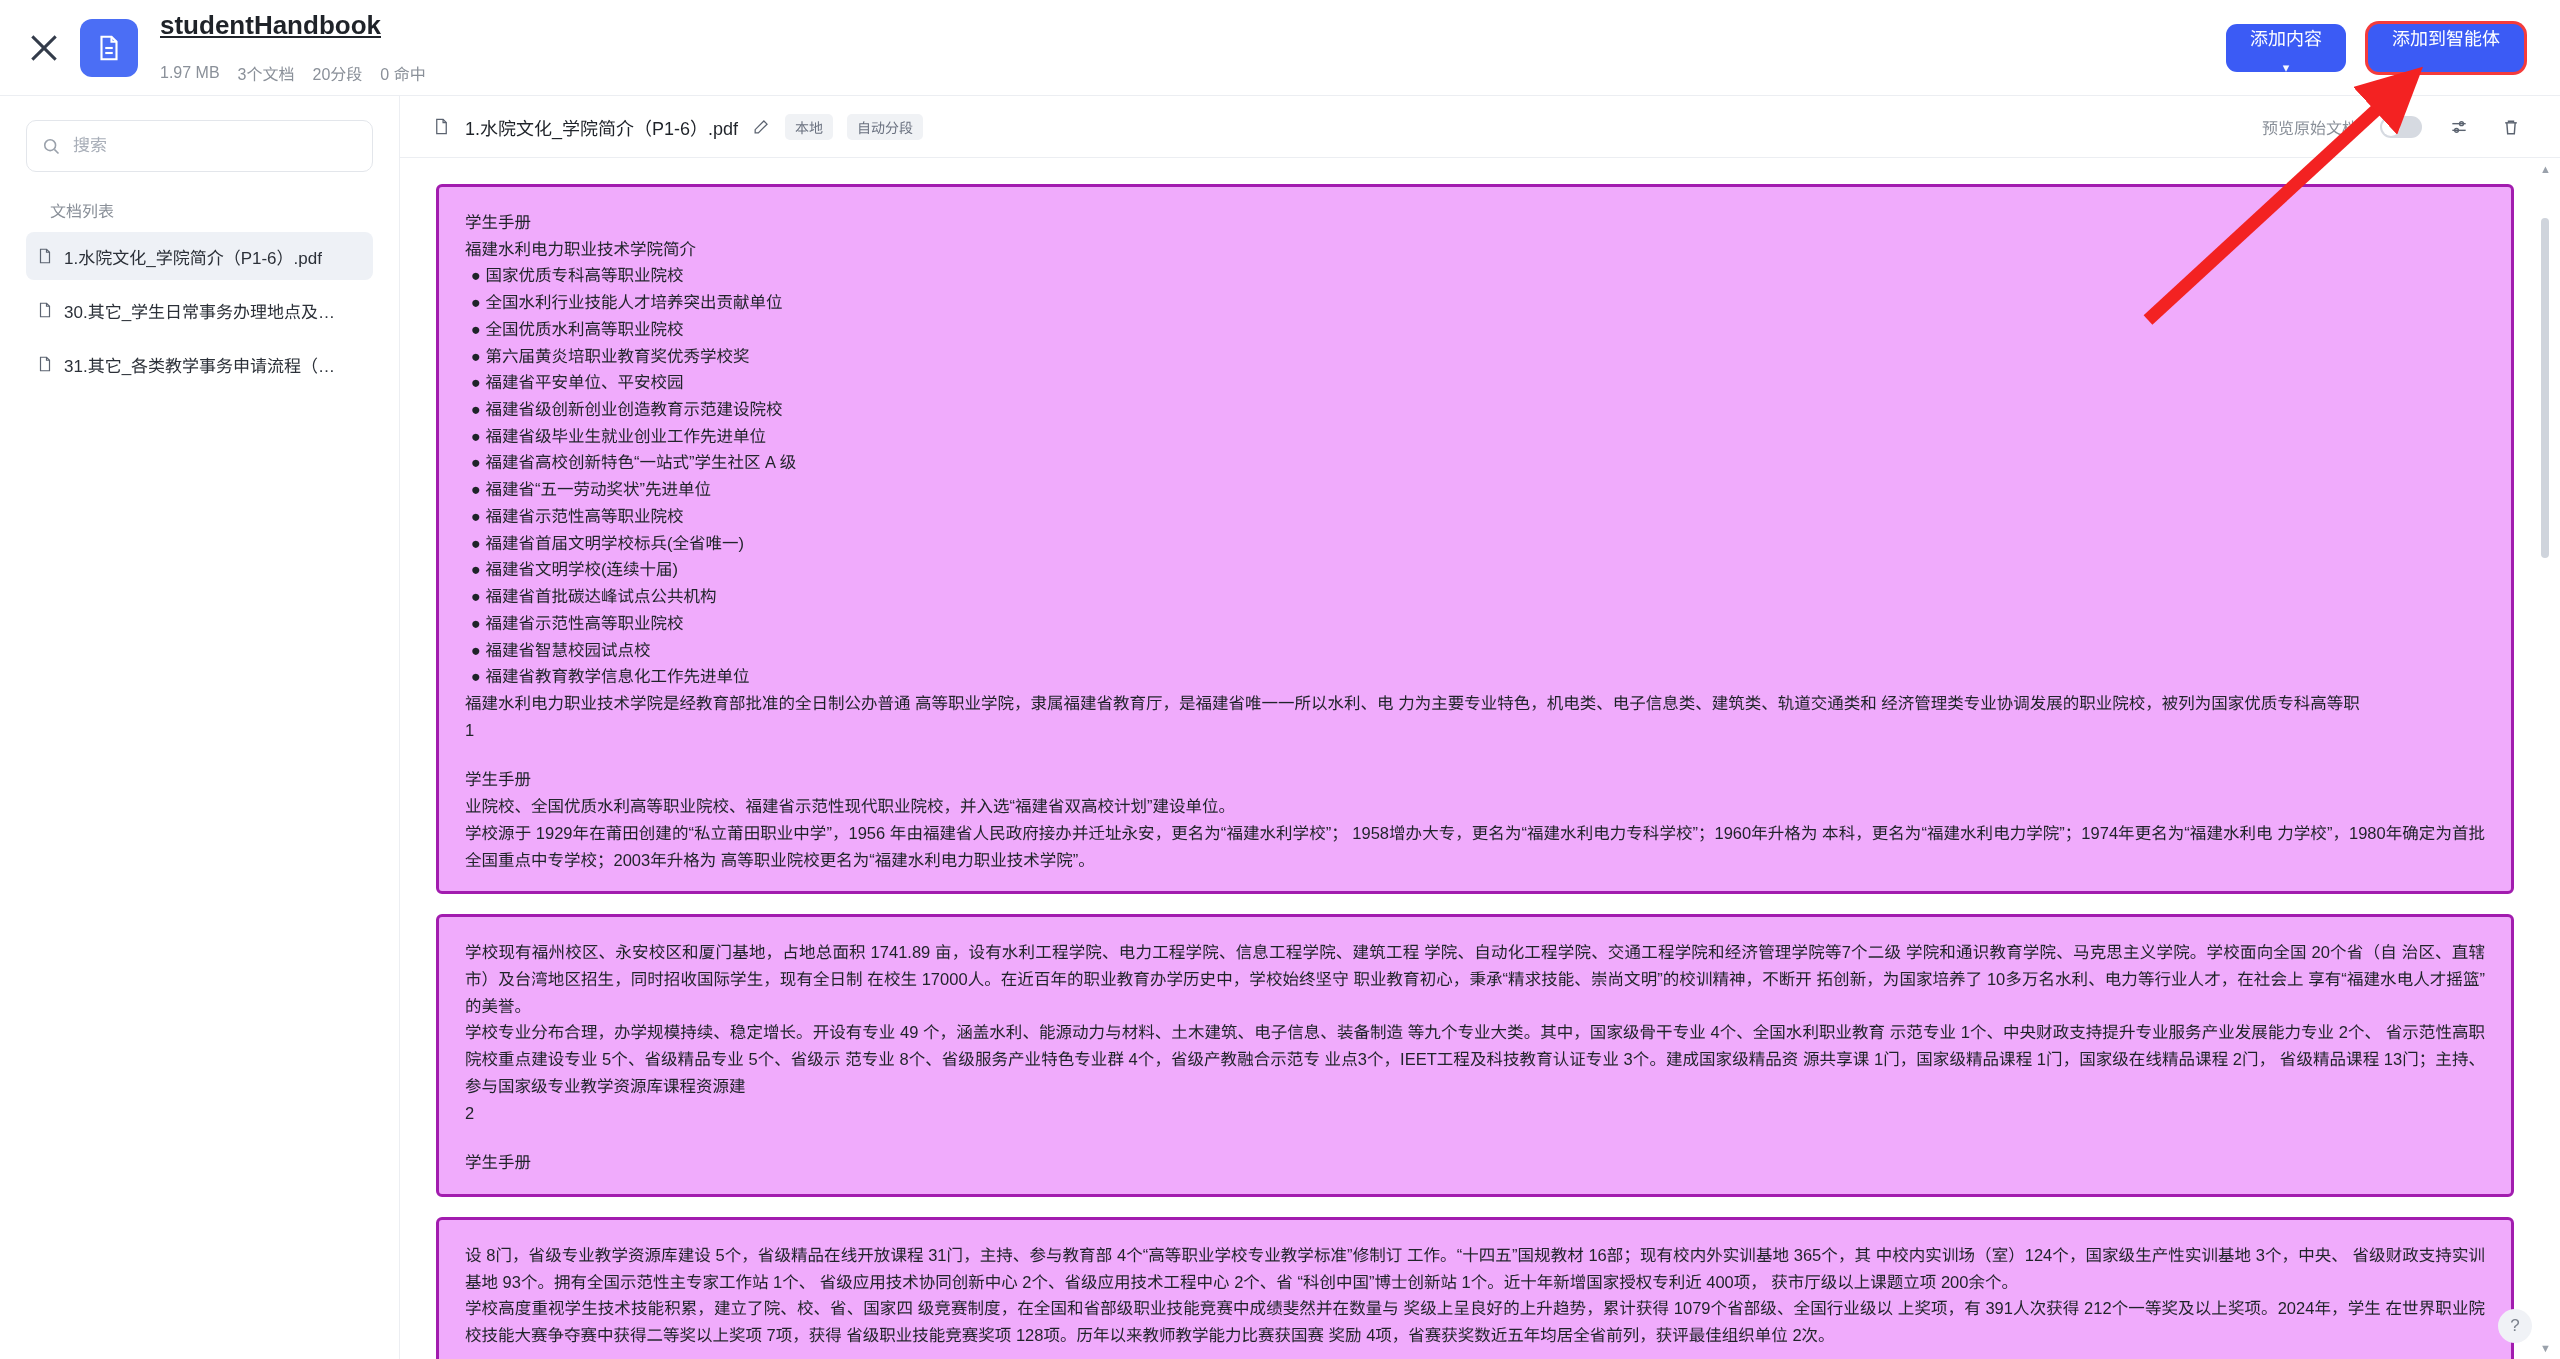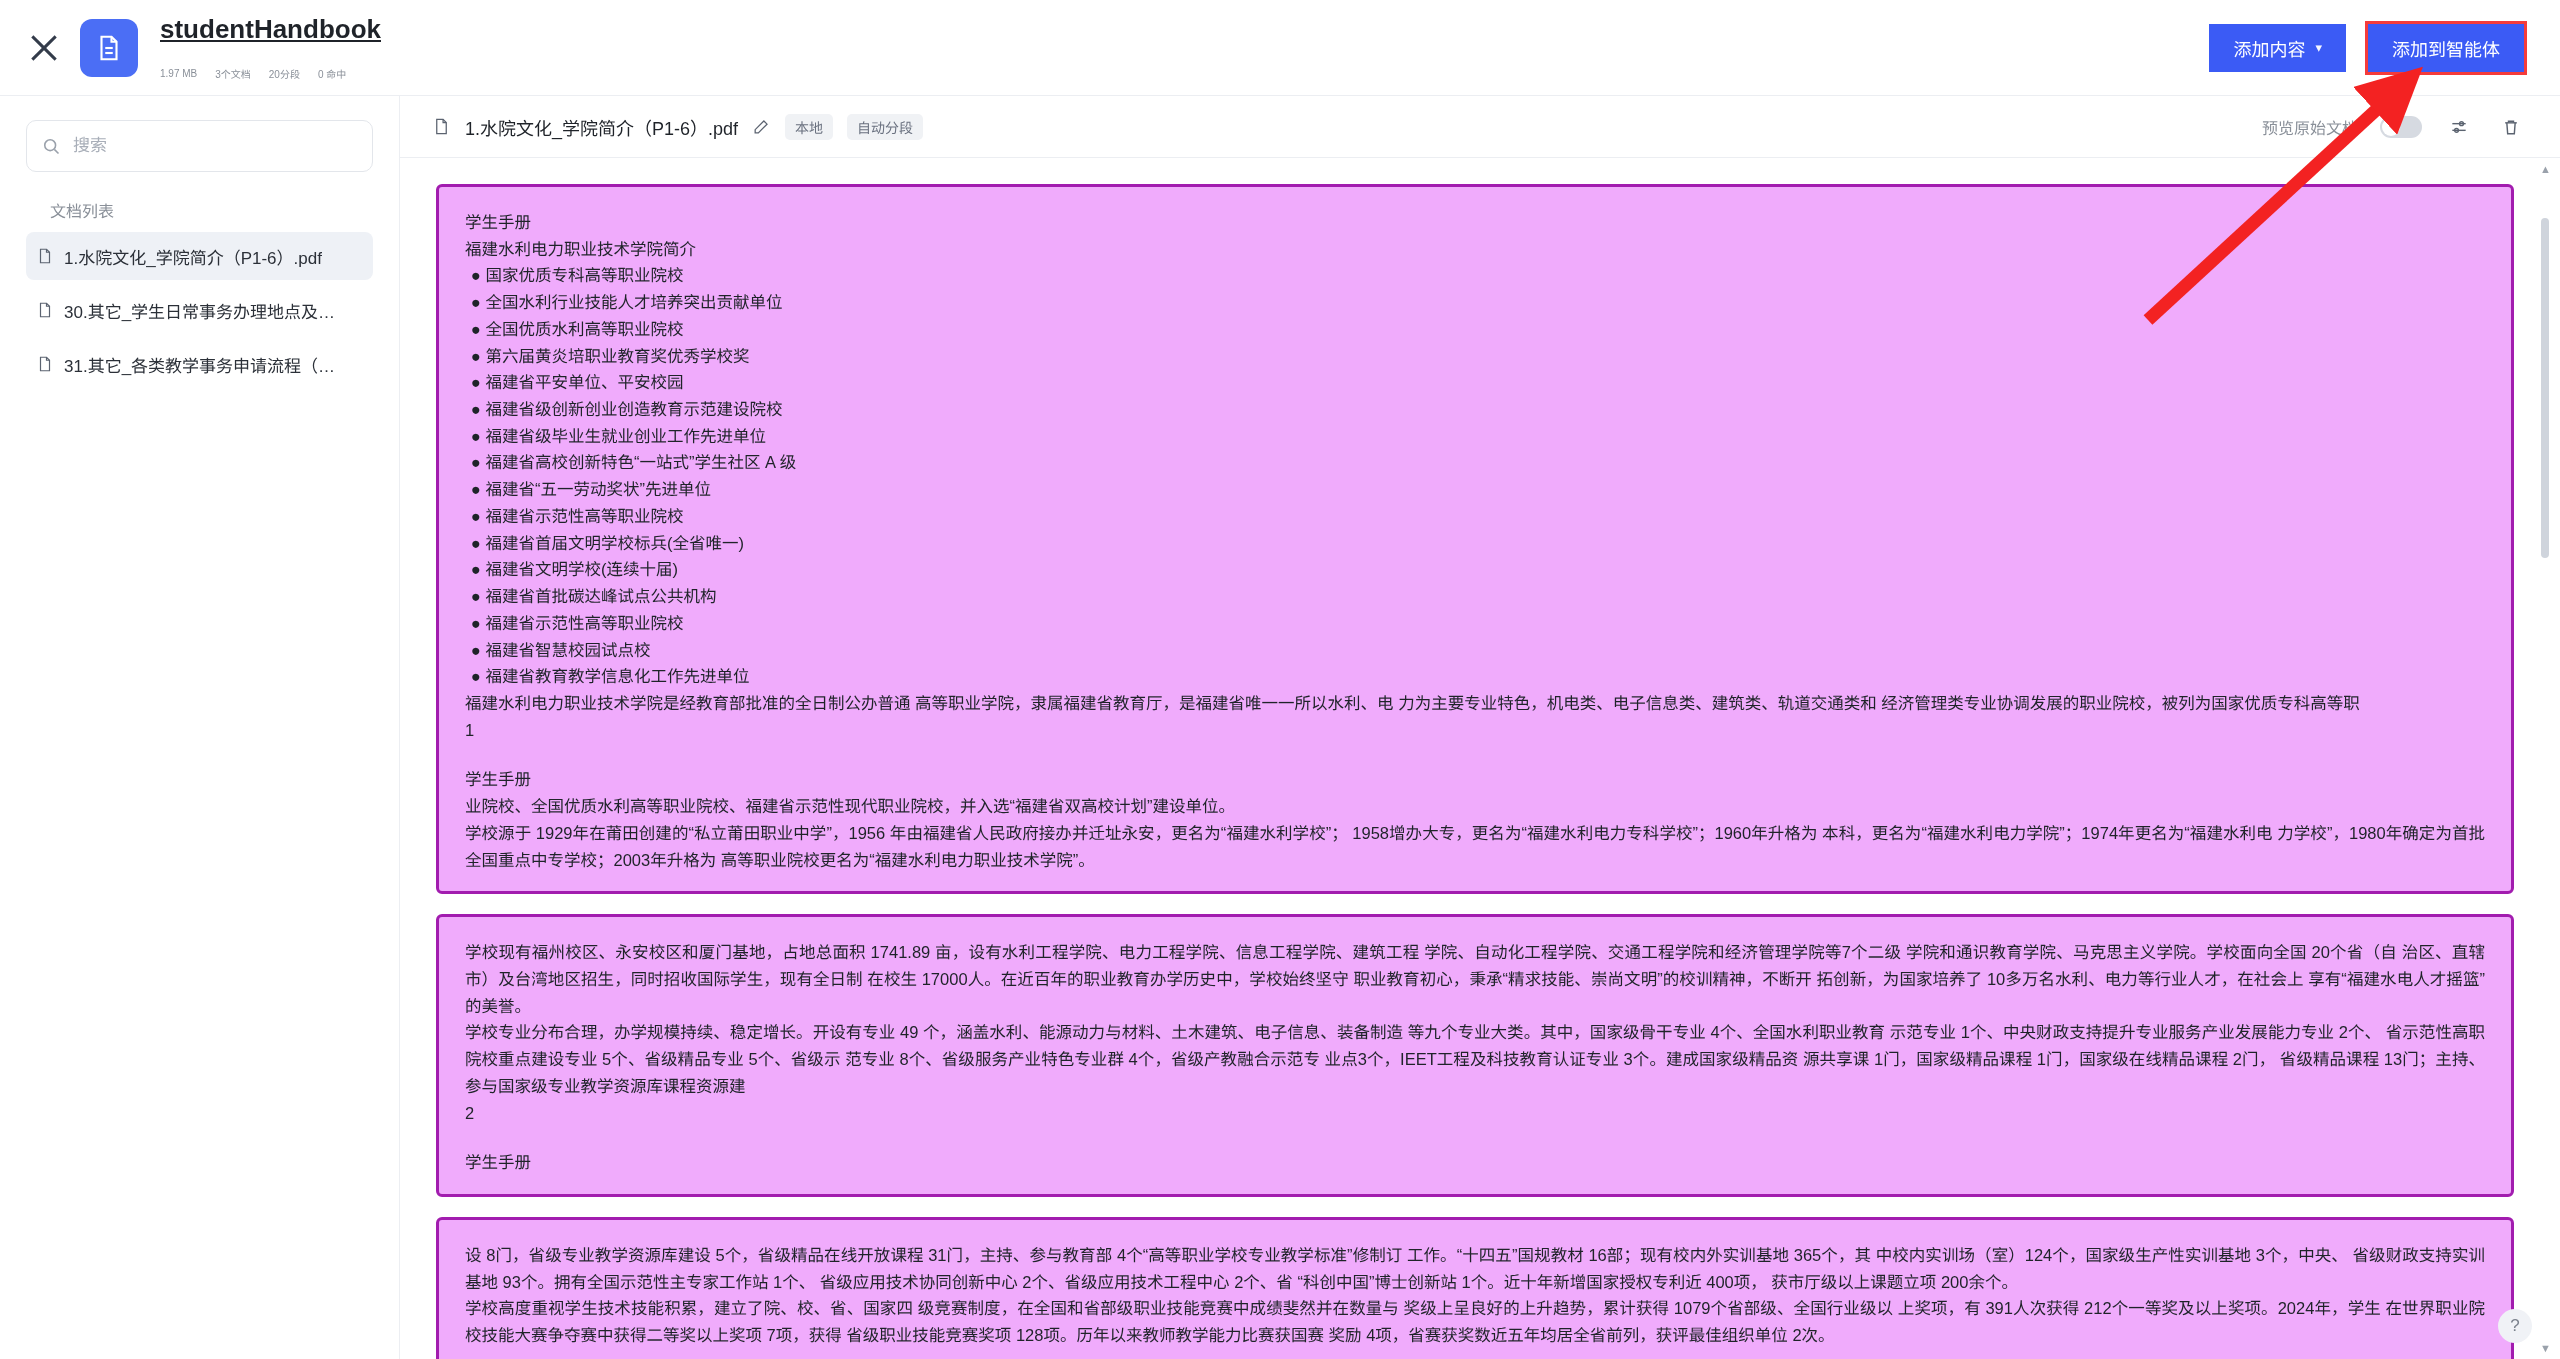--- a/index.html
+++ b/index.html
@@ -48,41 +48,42 @@
     font-weight: bold;
     color: #1f2329;
     line-height: 1.2;
     text-decoration: underline;
   }
   .meta-row {
     display: flex;
     align-items: center;
     gap: 18px;
     margin-top: 20px;
-    font-size: 10px;
+    font-size: 16px;
     color: #8a9099;
   }
 
   .topbar-actions {
     margin-left: auto;
     display: flex;
     align-items: center;
     gap: 22px;
   }
   .btn-primary {
     height: 48px;
     padding: 0 24px;
-    border-radius: 0;
+    border-radius: 11px;
     background: #3b5bf5;
     color: #fff;
     font-size: 18px;
     display: flex; align-items: center; gap: 10px;
     cursor: pointer;
     border: none;
     white-space: nowrap;
+    flex-direction: column;
   }
   .btn-primary.outline-red {
     position: relative;
     box-shadow: 0 0 0 3px #f43b3b;
   }
   .caret { font-size: 13px; opacity: .95; }
 
   
   .body {
     display: flex;

